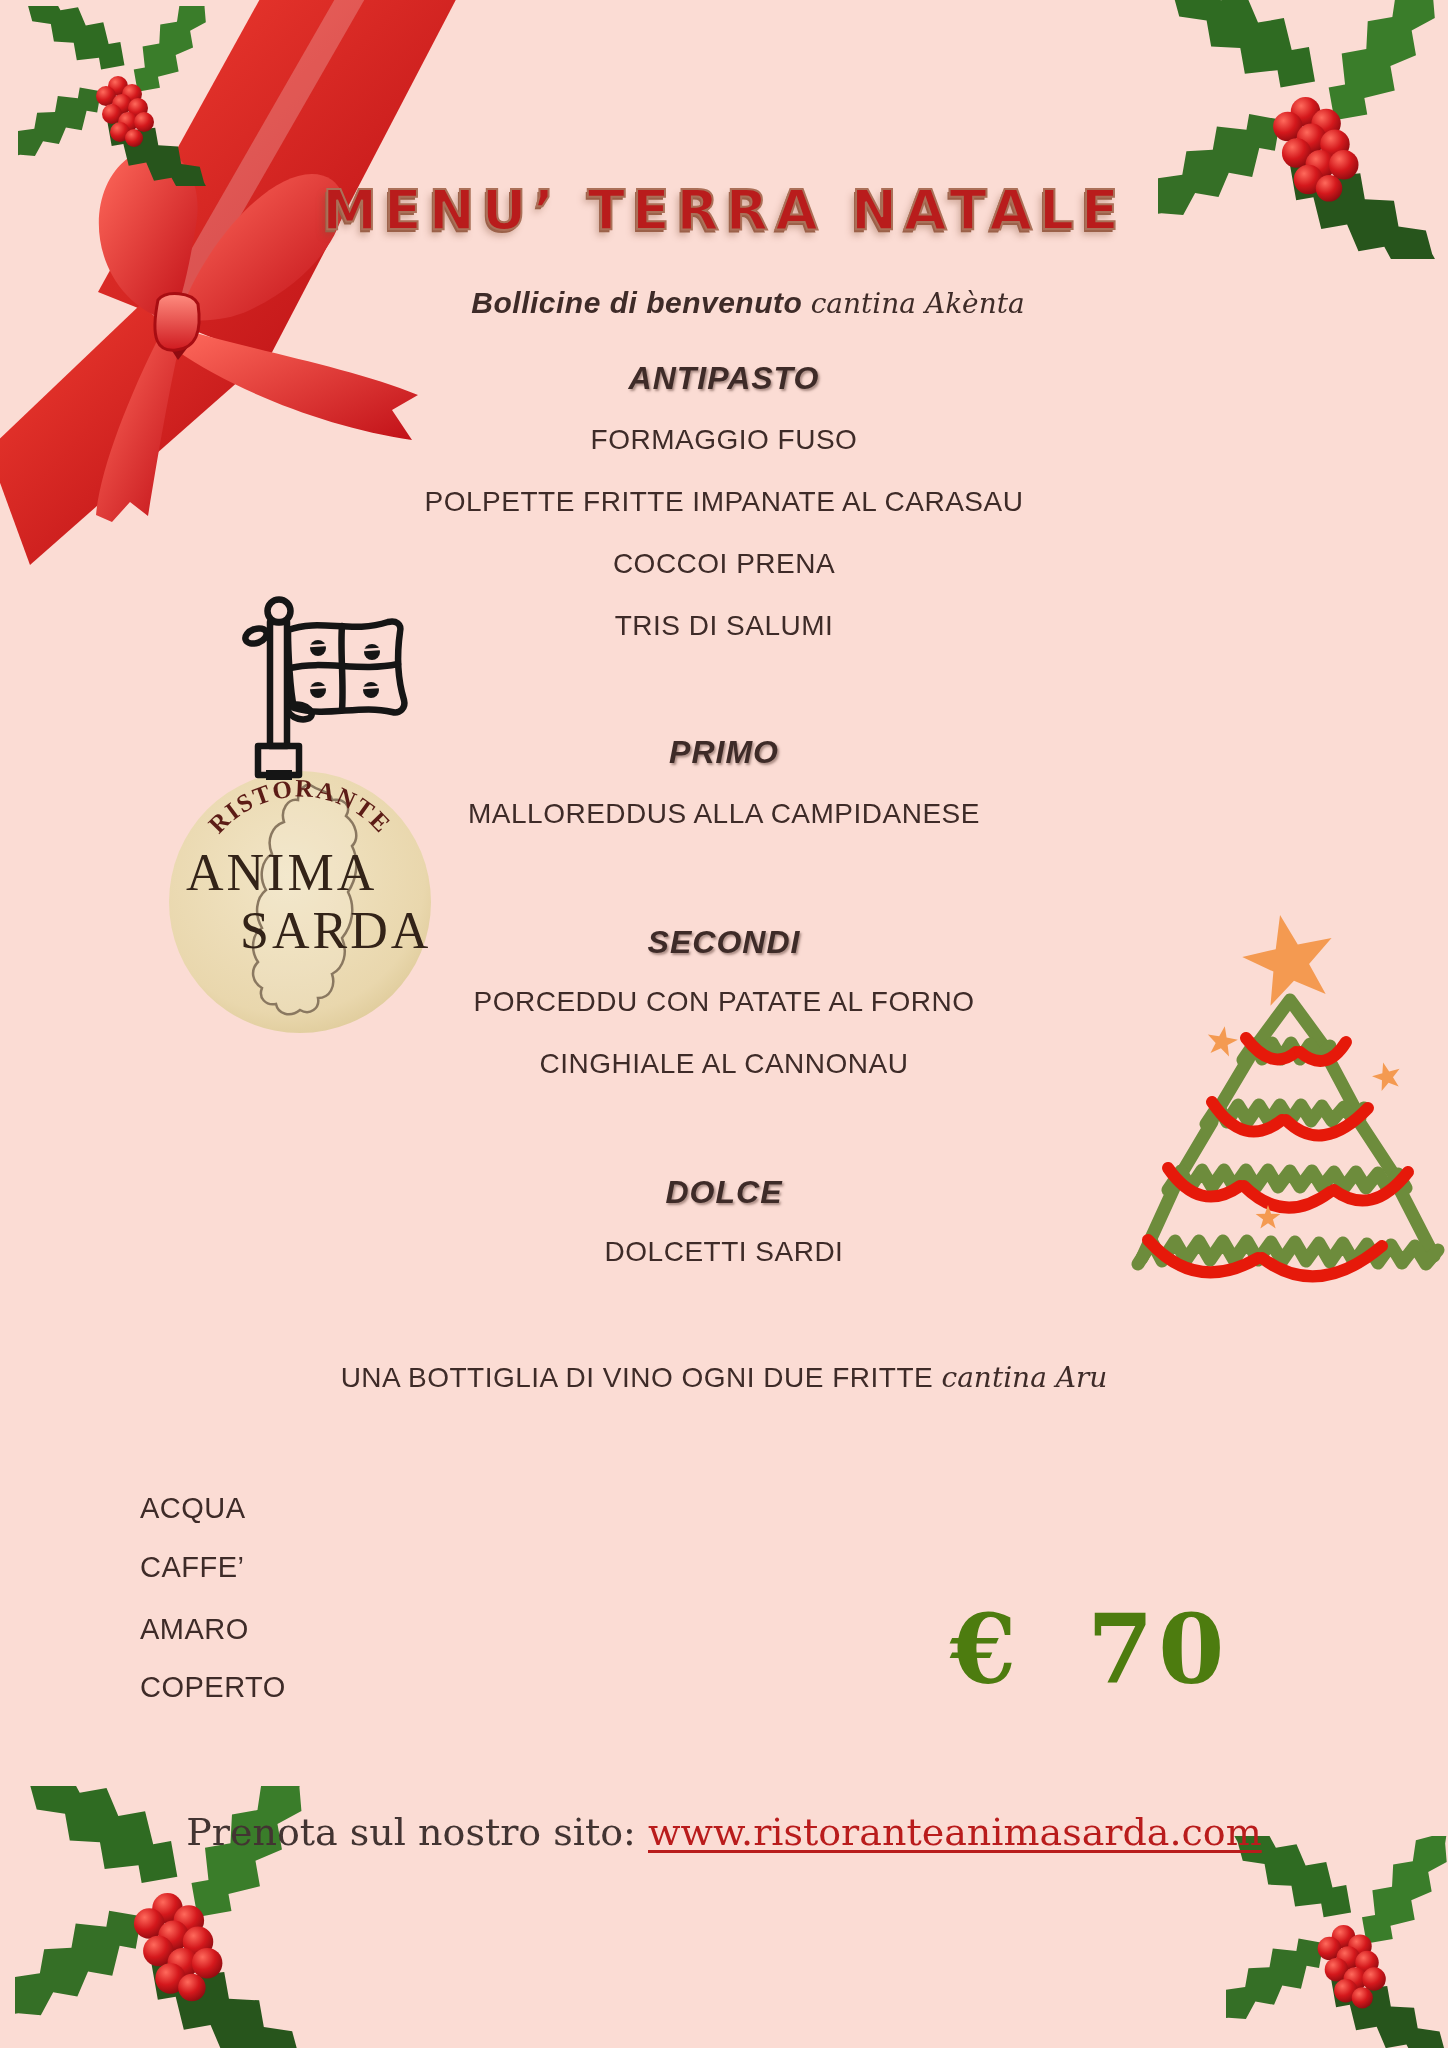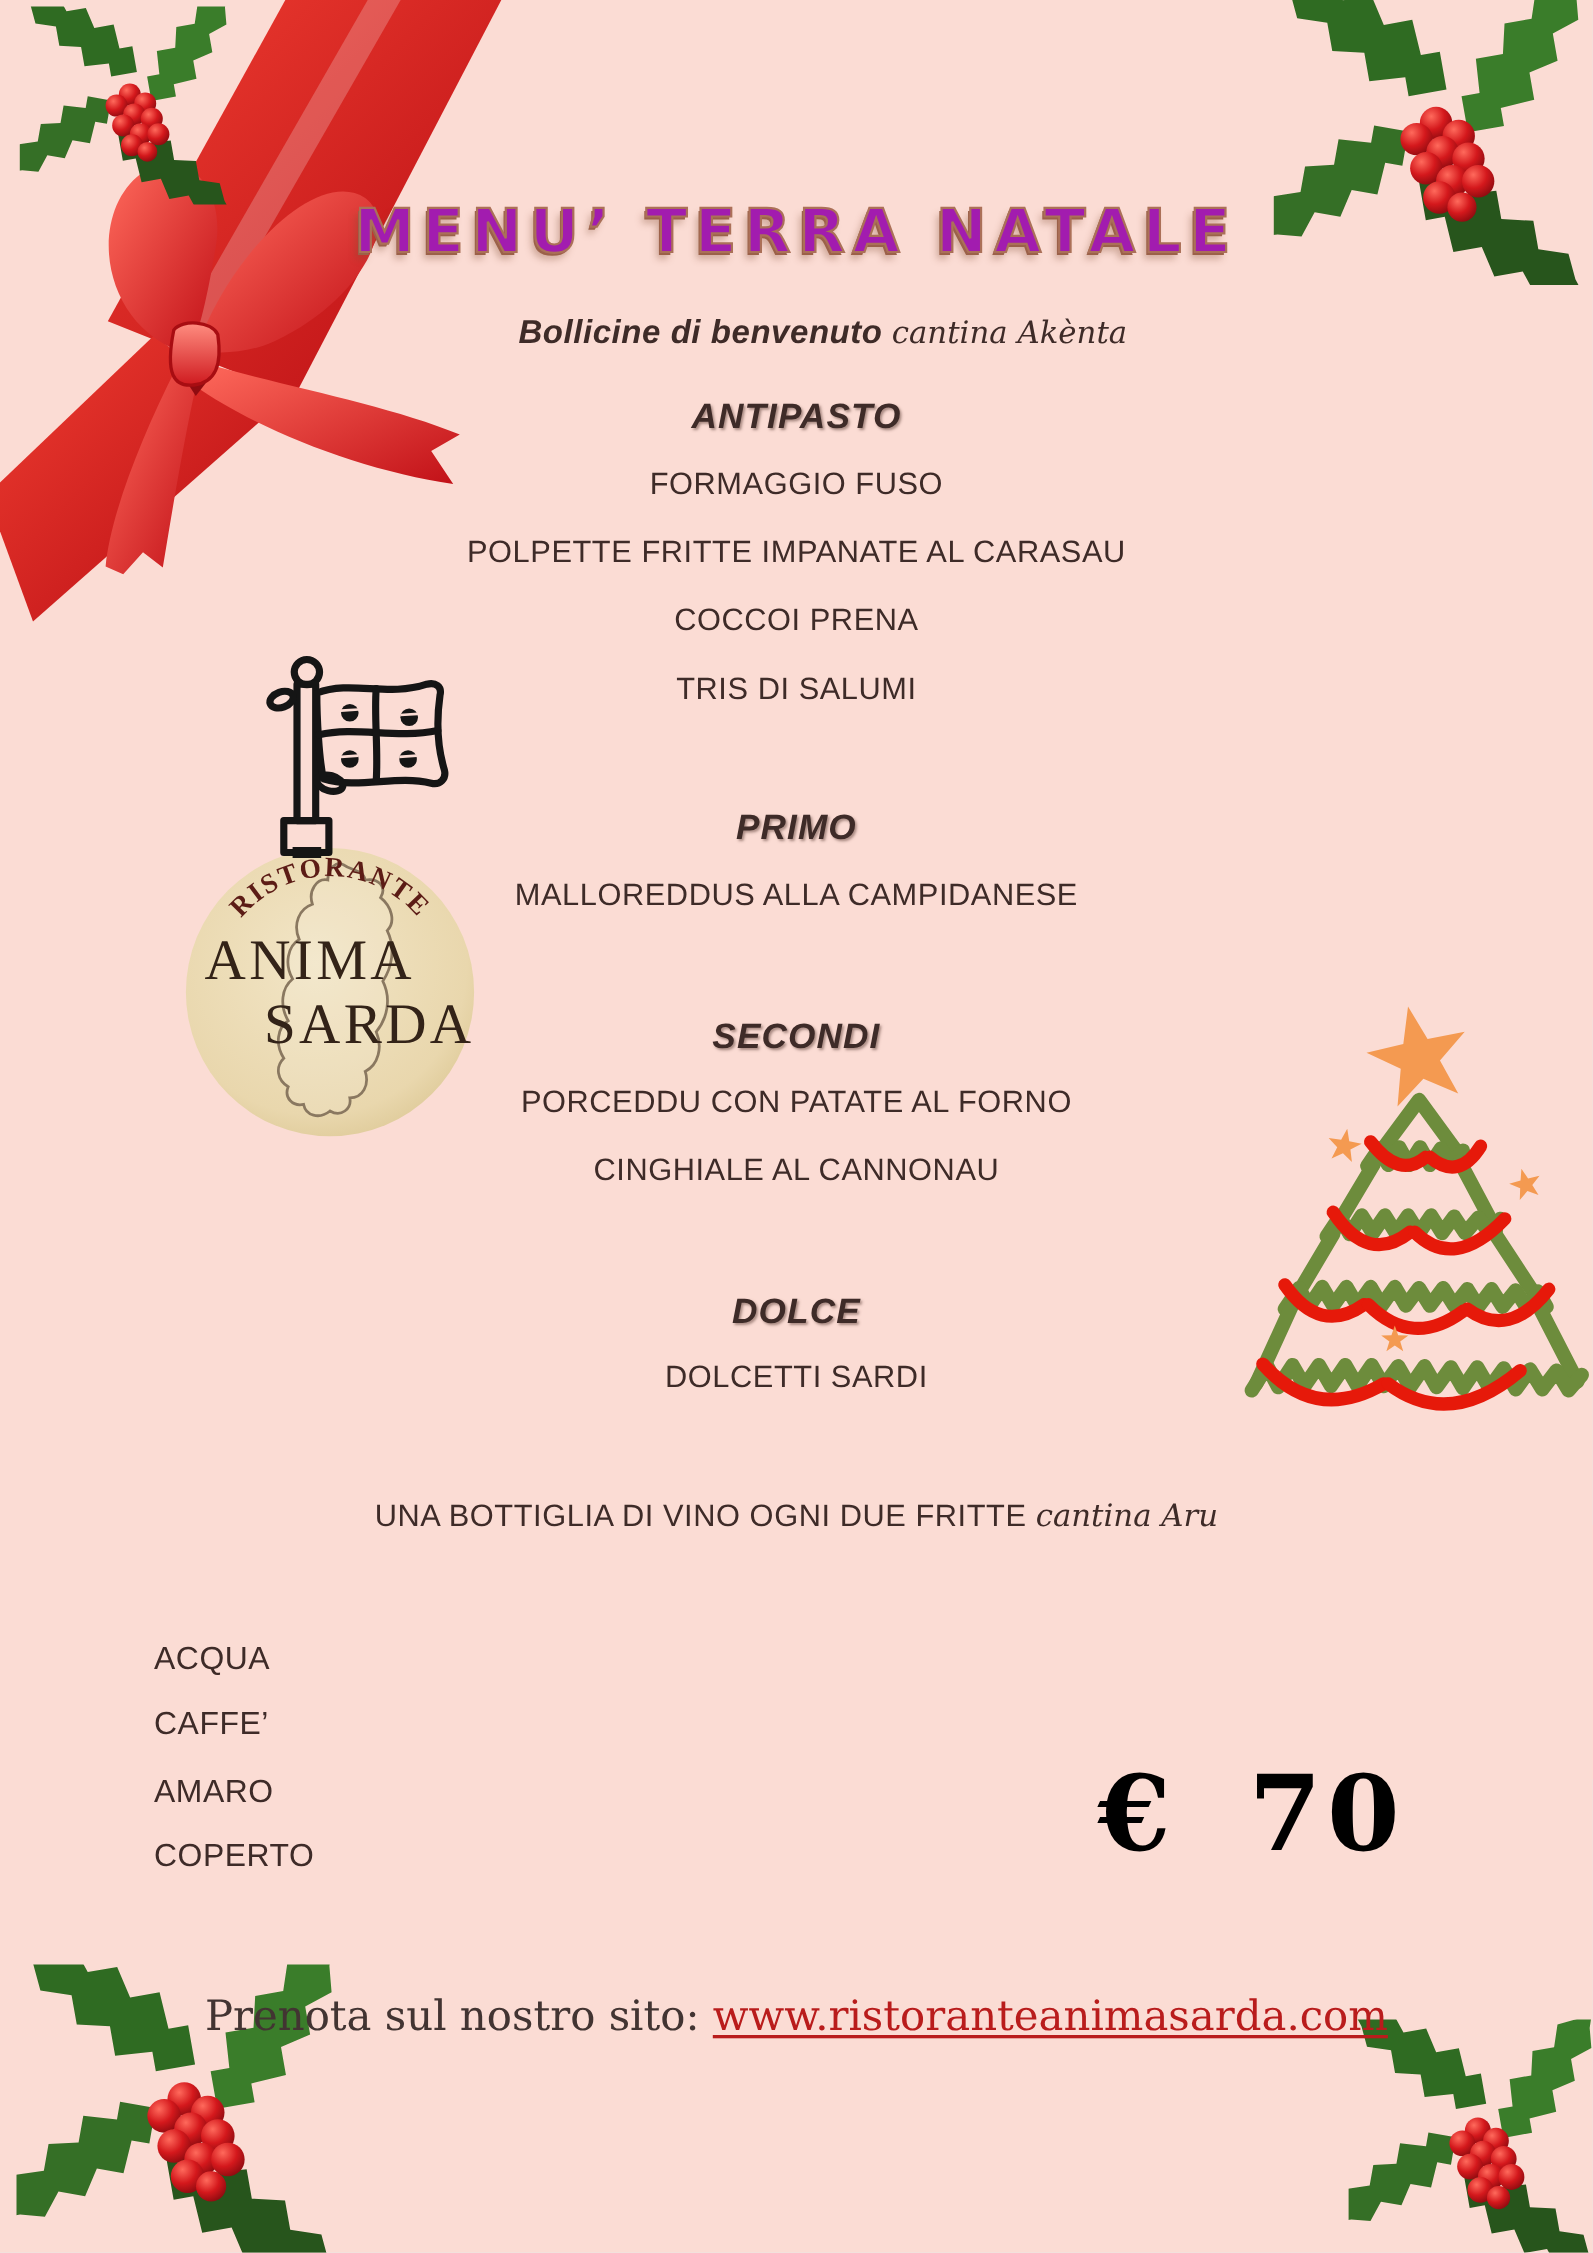--- a/index.html
+++ b/index.html
@@ -8,41 +8,41 @@
     background:#fbdcd4;overflow:hidden;
     font-family:"Liberation Sans",sans-serif;color:#3e2b28;
   }
   .abs{position:absolute;}
   .t-center{position:absolute;left:0;width:100%;text-align:center;}
 
   .page-title{
     top:178px;
     font-family:"DejaVu Sans",sans-serif;font-weight:bold;
     font-size:55px;letter-spacing:7px;
-    color:#a21caf;
+    color:#b91c1c;
     -webkit-text-stroke:2px #ab7058;
     text-shadow:-2px 3px 0 #9b6149,-4px 6px 7px rgba(130,75,50,.35);
   }
   .welcome-line{top:286px;font-size:30px;margin-left:24px;}
   .welcome-main{font-style:italic;font-weight:600;letter-spacing:.5px;}
   .script{
     font-family:"DejaVu Serif",serif;font-style:italic;
     font-size:28px;letter-spacing:0px;
   }
   .heading{
     font-size:32px;font-weight:bold;font-style:italic;letter-spacing:1px;
     text-shadow:1.6px 1.8px 2.5px rgba(85,55,48,.5);
   }
   .item{font-size:28px;letter-spacing:.5px;}
   .wine-line{top:1361px;font-size:28px;letter-spacing:.5px;}
   .extra{position:absolute;left:140px;font-size:29px;letter-spacing:.5px;}
   .price{
     position:absolute;left:950px;top:1594px;width:300px;
     font-family:"DejaVu Serif",serif;font-weight:bold;
-    font-size:95px;color:#000000;letter-spacing:5px;word-spacing:28px;margin-left:48px;
+    font-size:95px;color:#4d7c0f;letter-spacing:5px;word-spacing:28px;
   }
   .footer-line{
     top:1810px;font-family:"DejaVu Serif",serif;font-size:38px;color:#423432;
   }
   .footer-link{color:#b91c1c;text-decoration:underline;text-underline-offset:5px;cursor:pointer;}
   svg{display:block;}
 </style>
 </head>
 <body>
 

